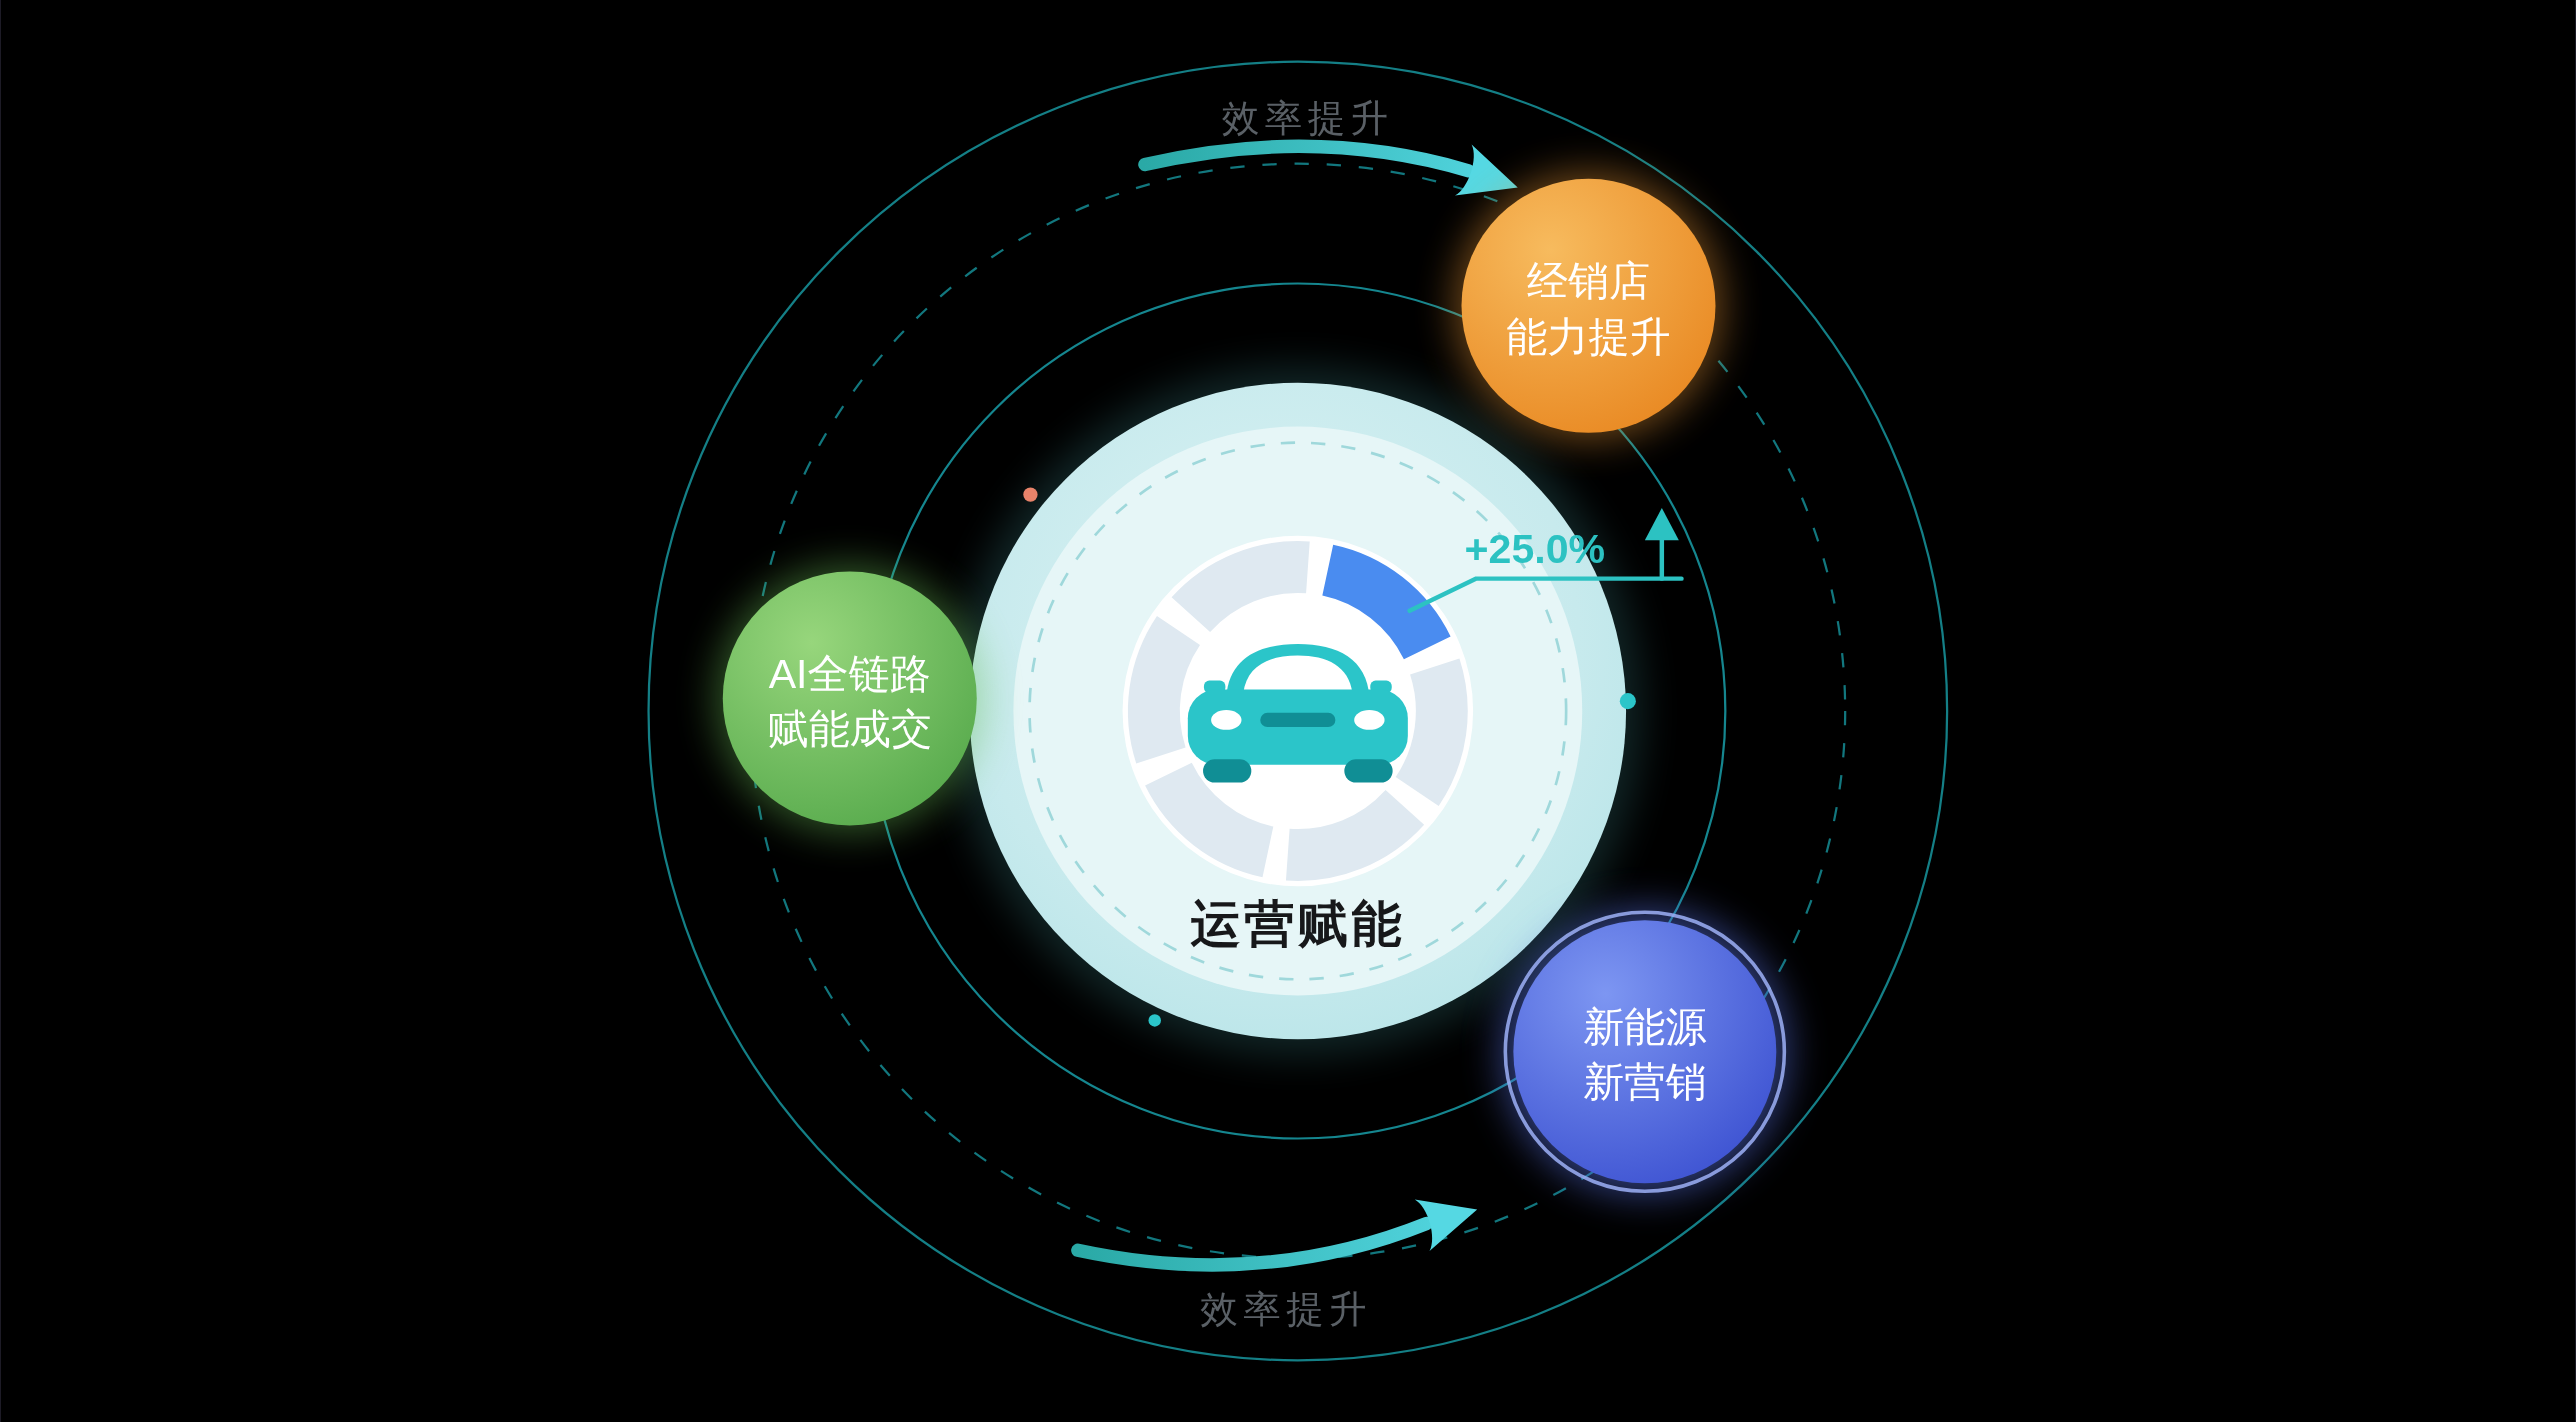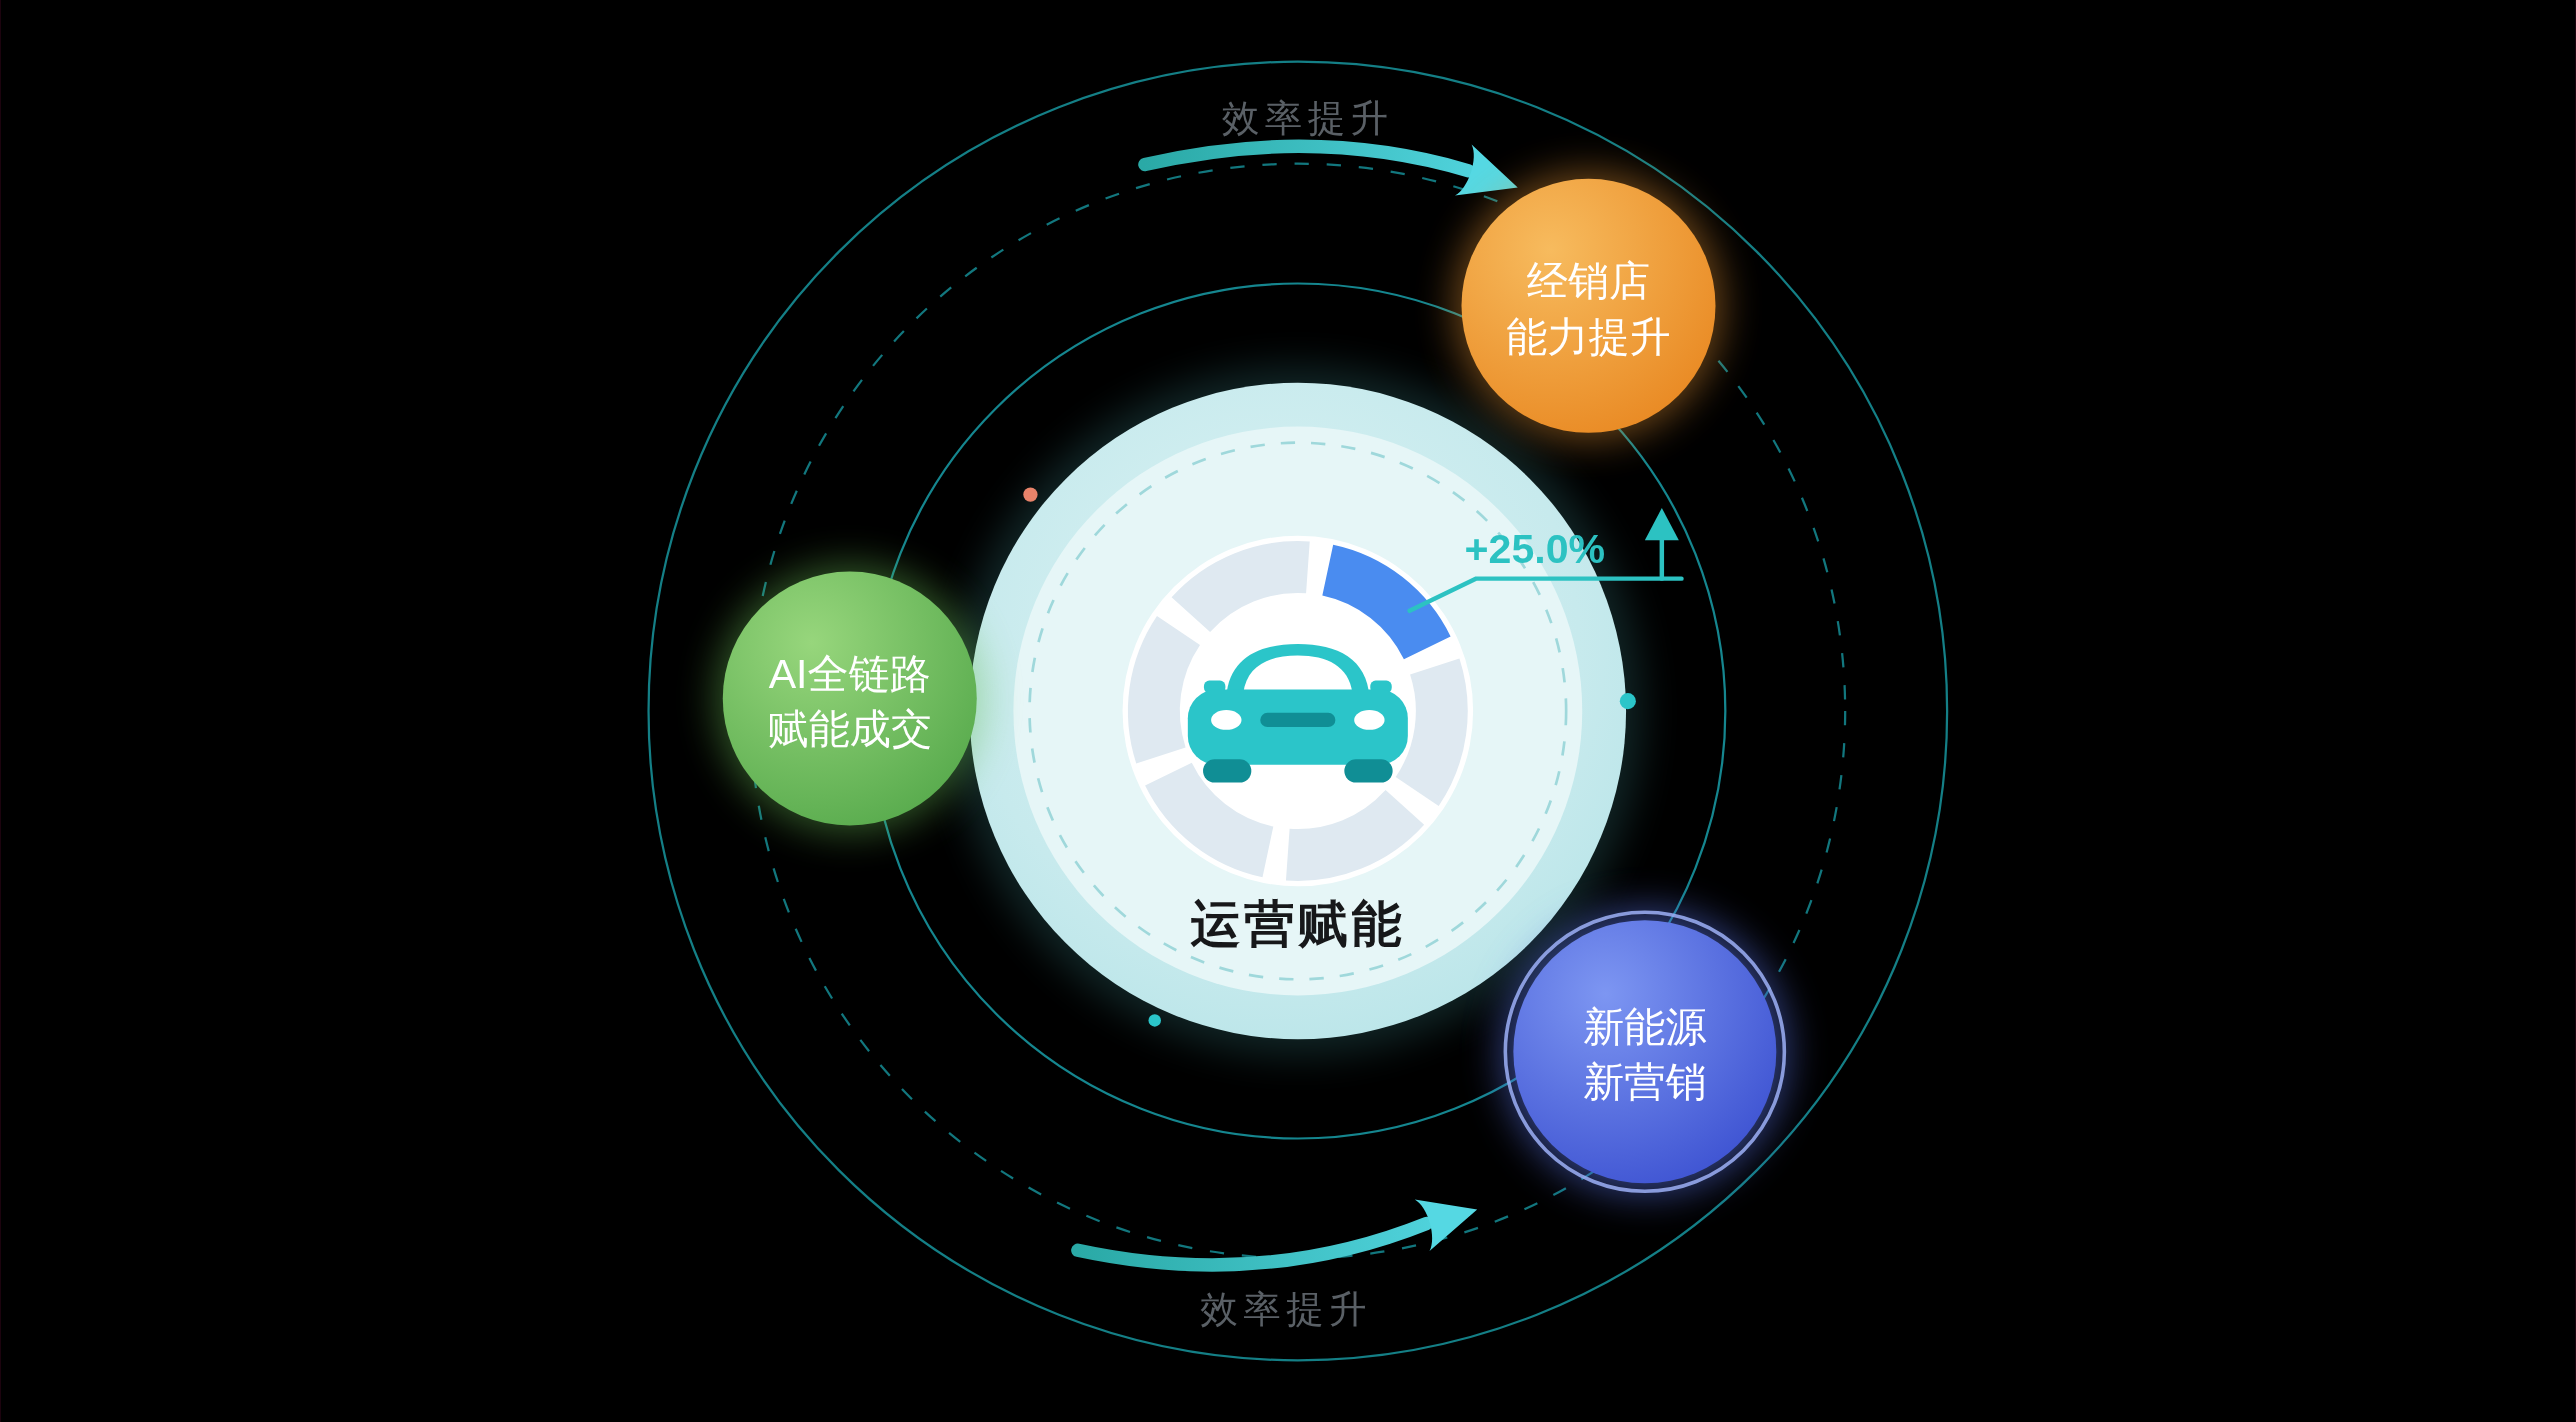--- a/index.html
+++ b/index.html
@@ -1,16 +1,16 @@
 <!DOCTYPE html>
 <html style="font-size:14.3px"><head>
 <meta charset="utf-8">
 <style>
   html,body{margin:0;padding:0;background:#000;}
-  .stage{position:relative;width:2576px;height:1422px;overflow:hidden;background:#be185d;}
+  .stage{position:relative;width:2576px;height:1422px;overflow:hidden;background:#c4b5fd;}
   svg{position:absolute;left:0;top:0;}
   text{font-family:"Liberation Sans","DejaVu Sans",sans-serif;}
   .bubble-text{font-size:46px;font-weight:500;}
   .center-label{font-size:56px;font-weight:700;letter-spacing:4px;}
   .metric-text{font-size:46px;font-weight:600;}
   .flow-label{font-size:42px;font-weight:500;letter-spacing:6px;}
   .orbit{fill:none;stroke-width:2.5;}
 </style>
 </head>
 <body>

